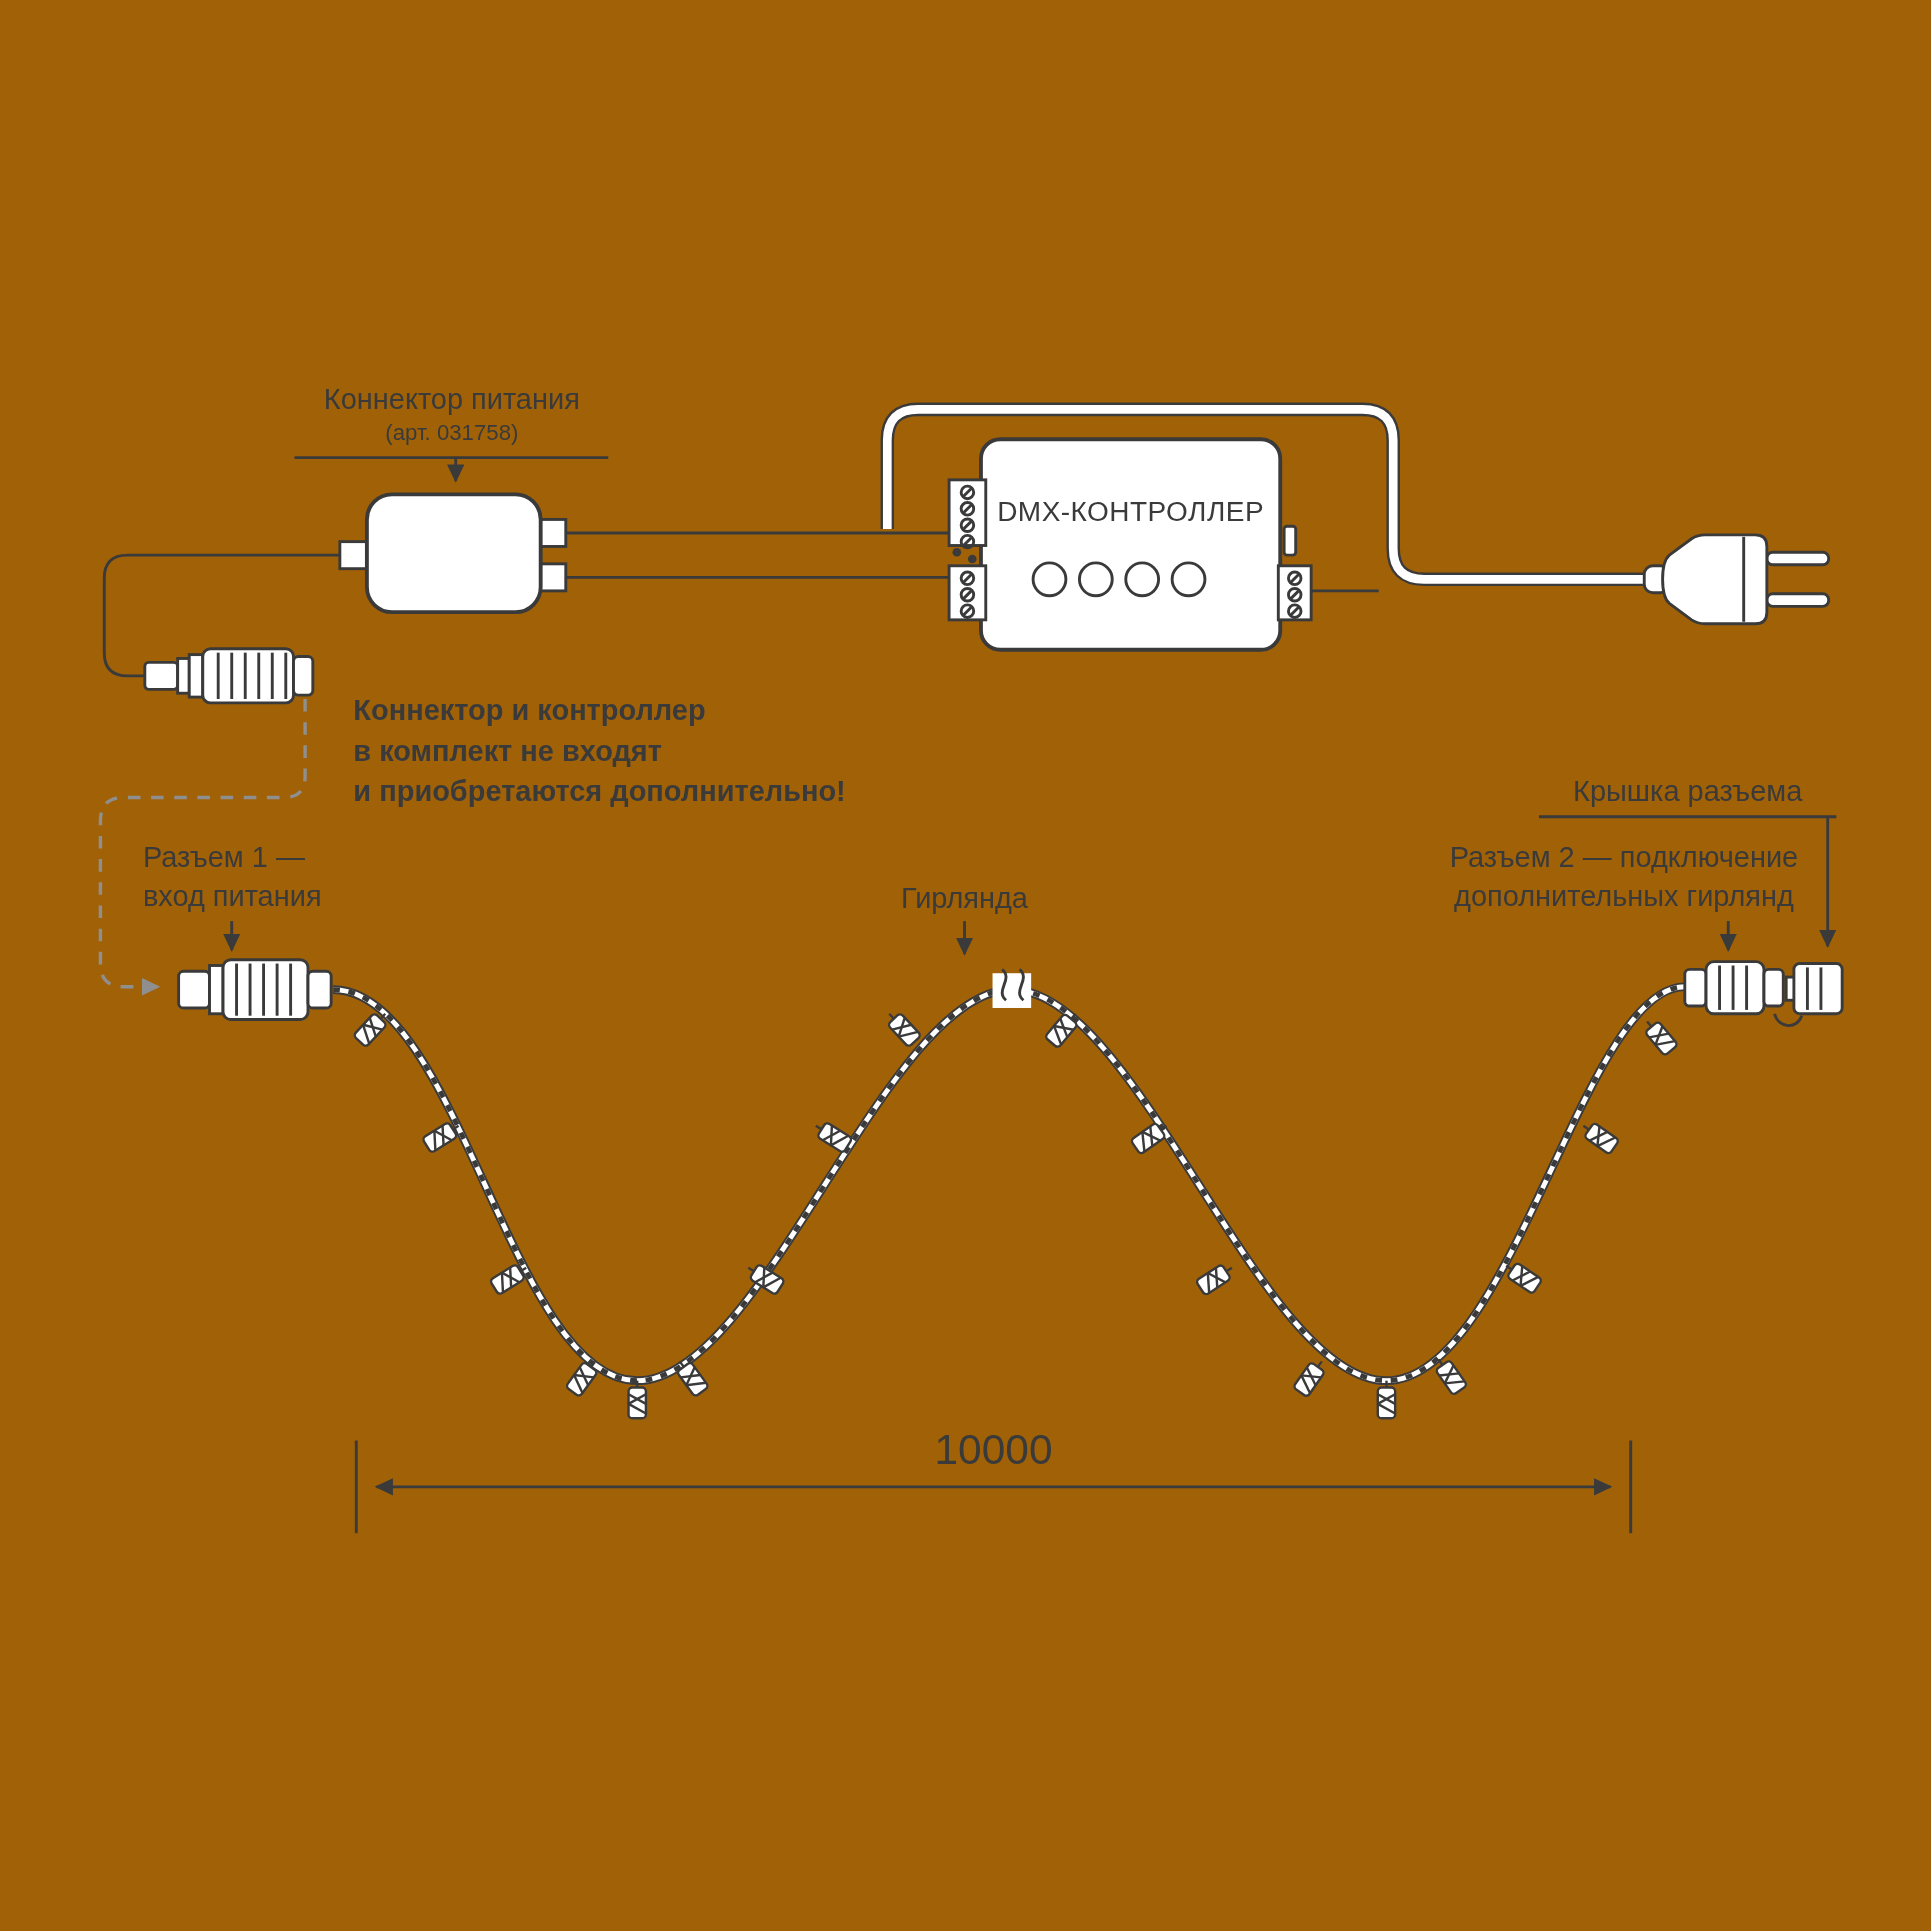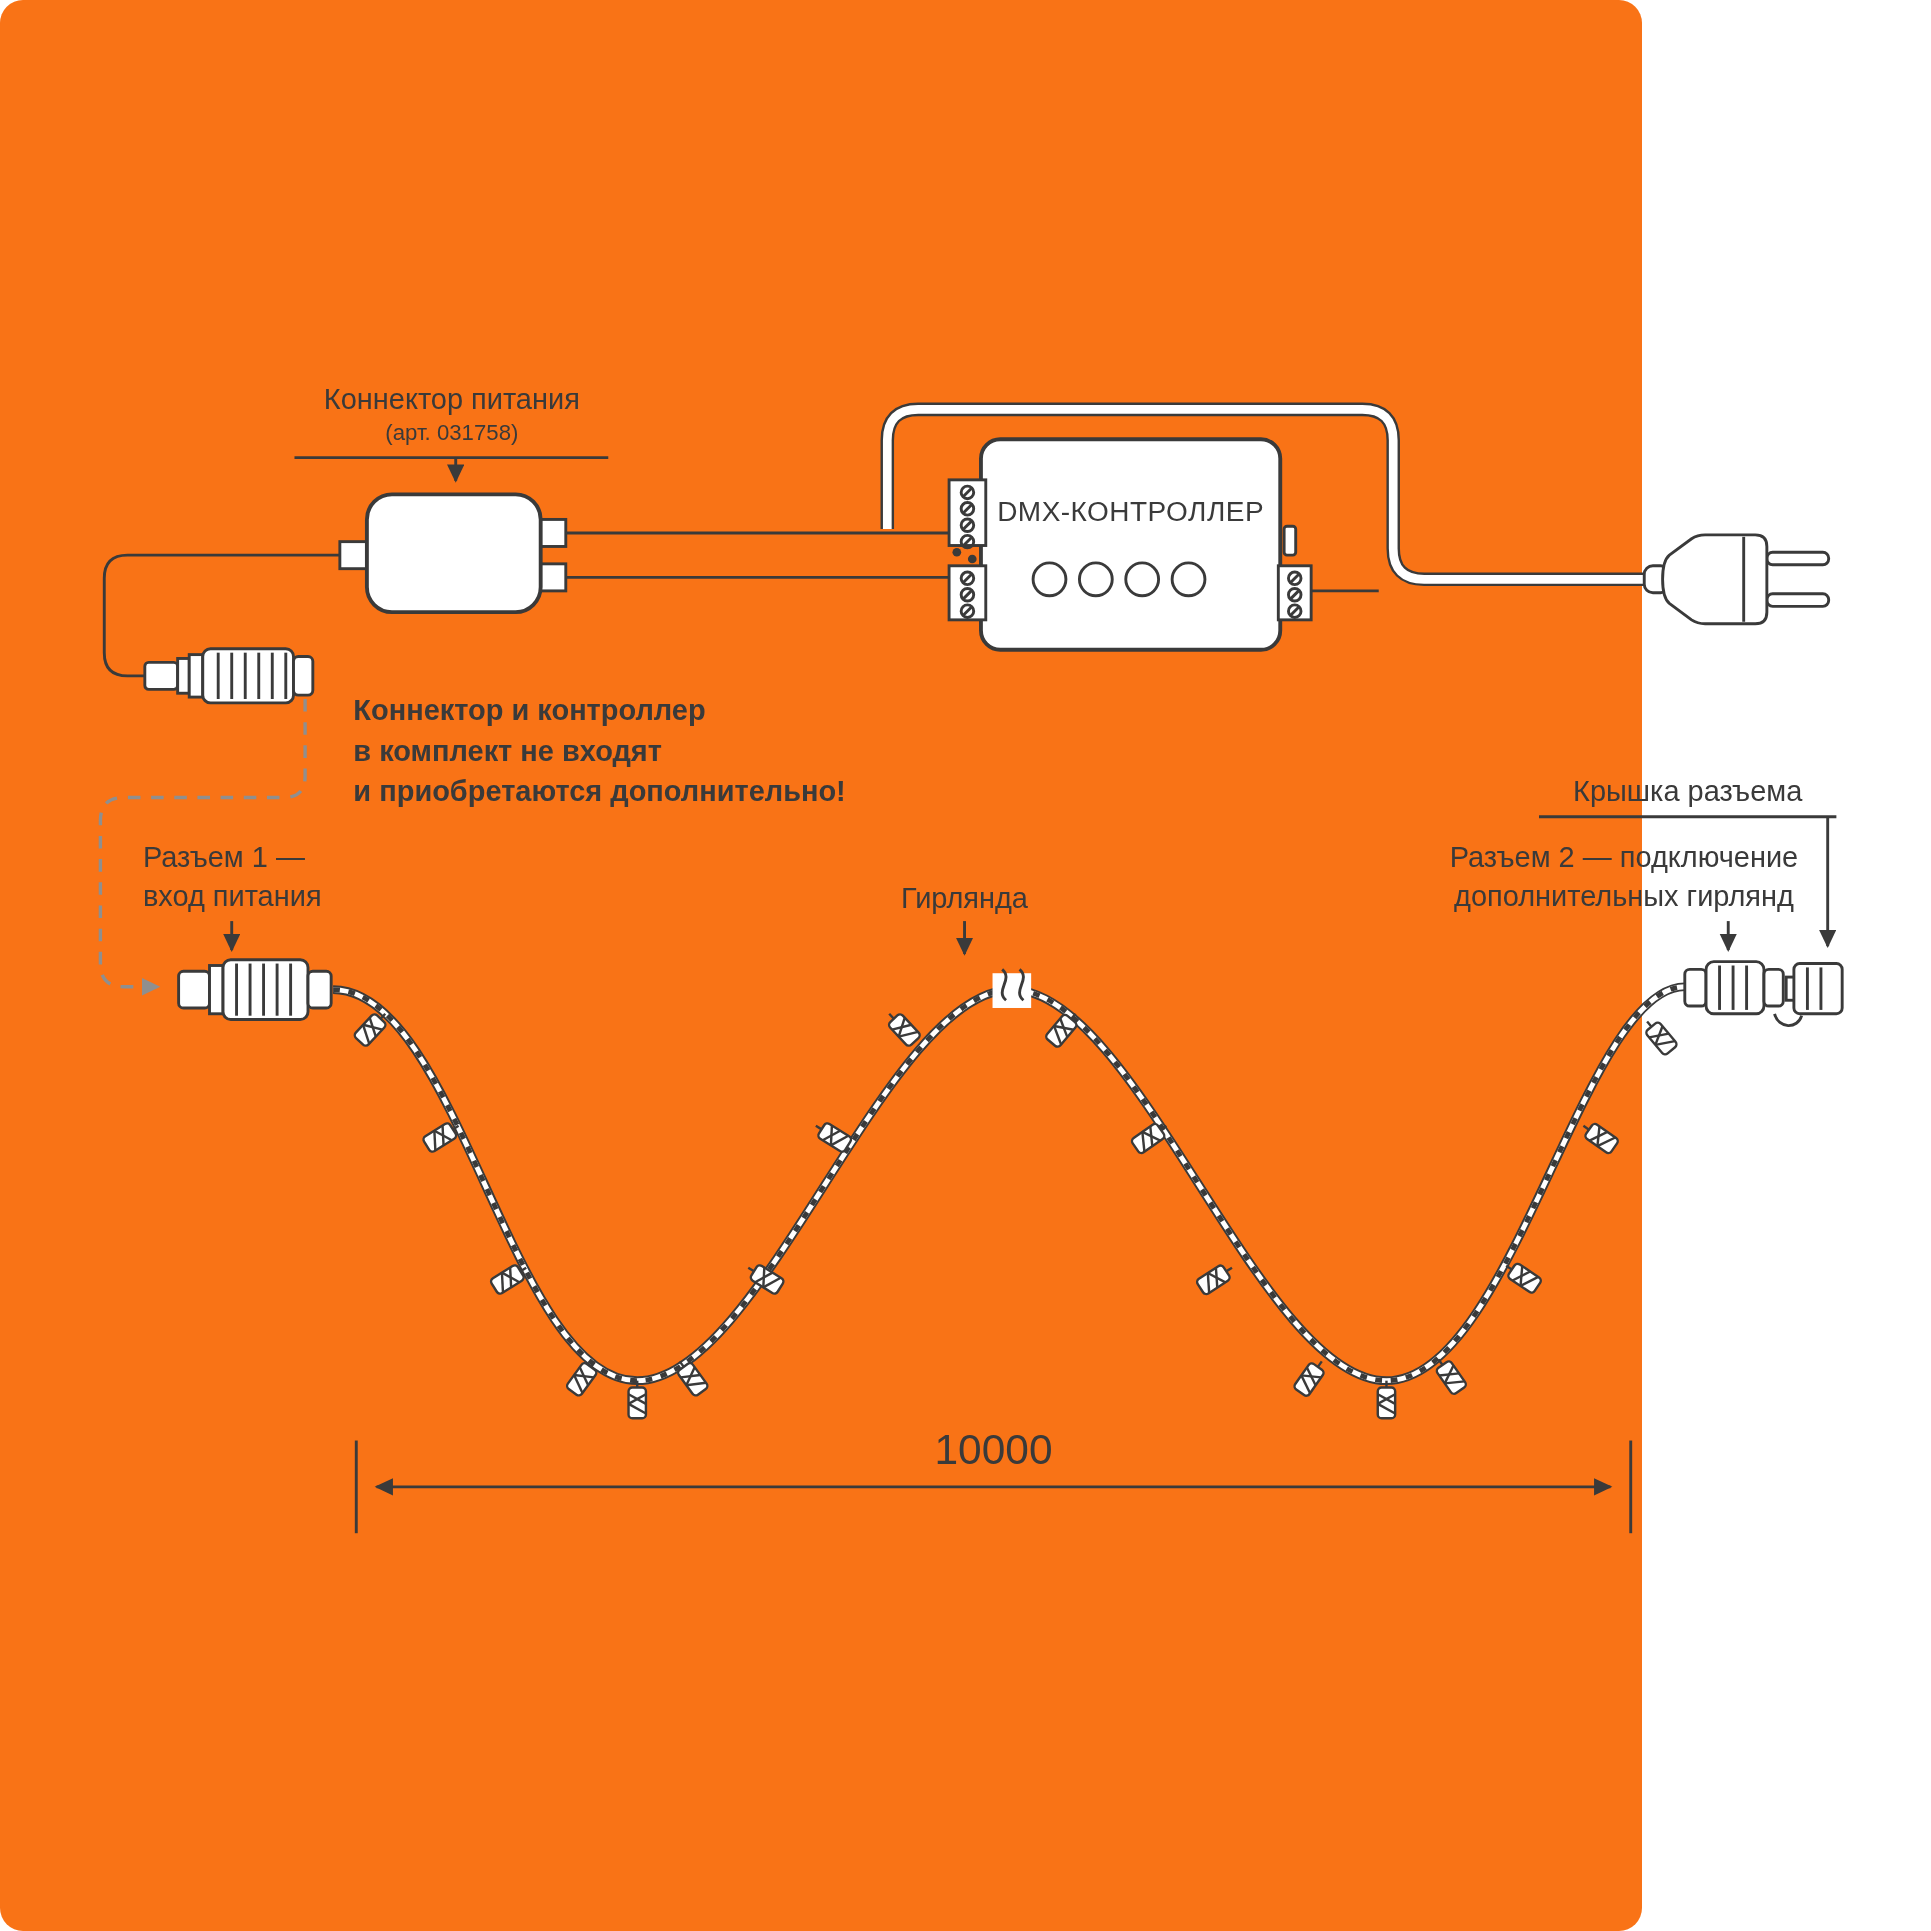--- a/index.html
+++ b/index.html
@@ -5,24 +5,23 @@
   html, body {
     margin: 0;
     padding: 0;
     width: 1931px;
     height: 1931px;
     background: #ffffff;
     overflow: hidden;
   }
   .canvas {
     position: relative;
-    width: 1642px;
+    width: 1931px;
     height: 1931px;
-    background: #f97316;
-    border-radius: 23px;
+    background: #a16207;
   }
   svg { display: block; }
   text {
     font-family: "Liberation Sans", sans-serif;
     fill: #3a3a3a;
   }
   .t-label   { font-size: 30px; }
   .t-article { font-size: 23px; }
   .t-note    { font-size: 30px; font-weight: bold; }
   .t-ctrl    { font-size: 29px; letter-spacing: 0.5px; }

